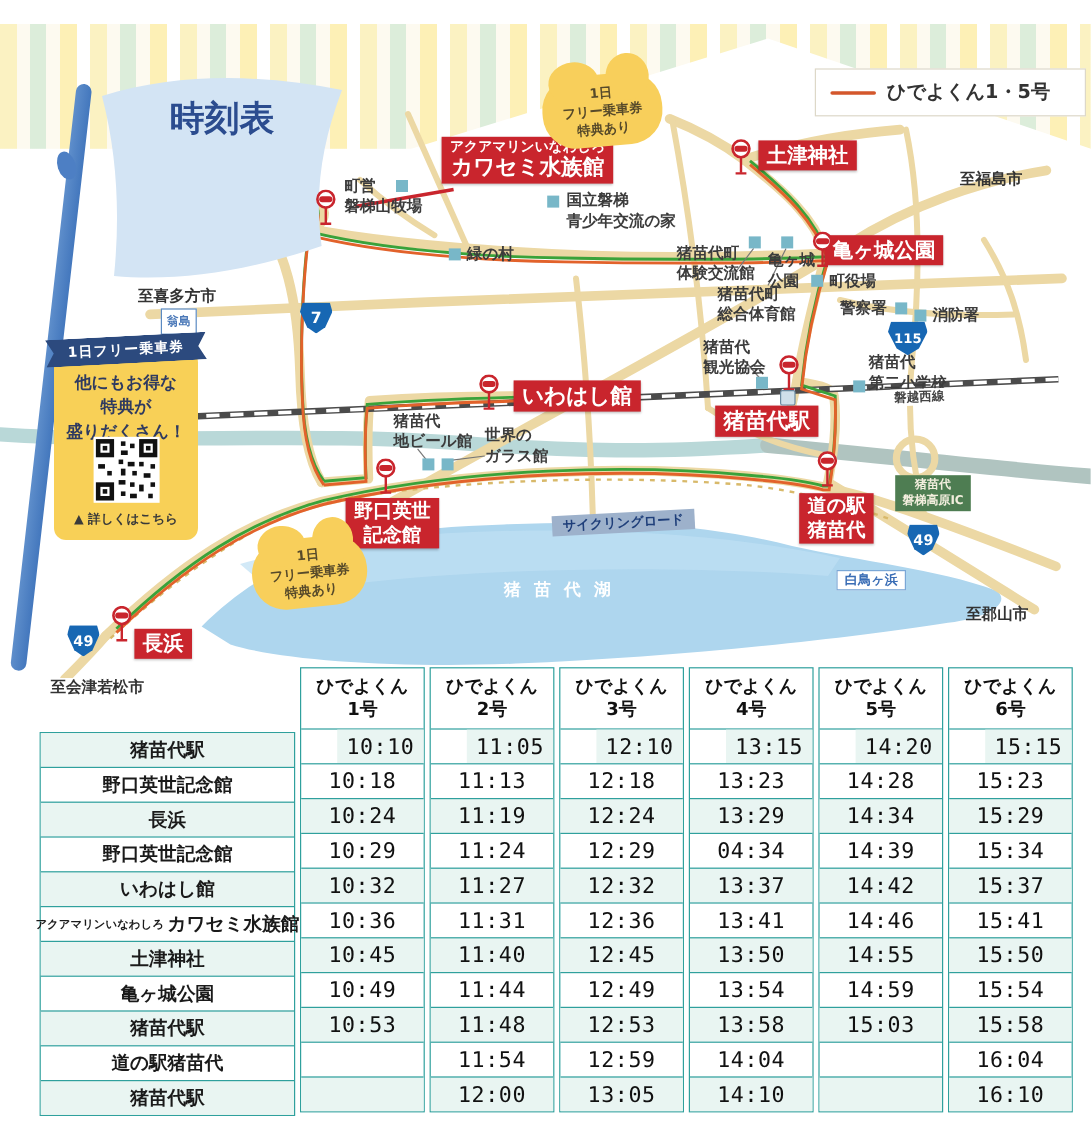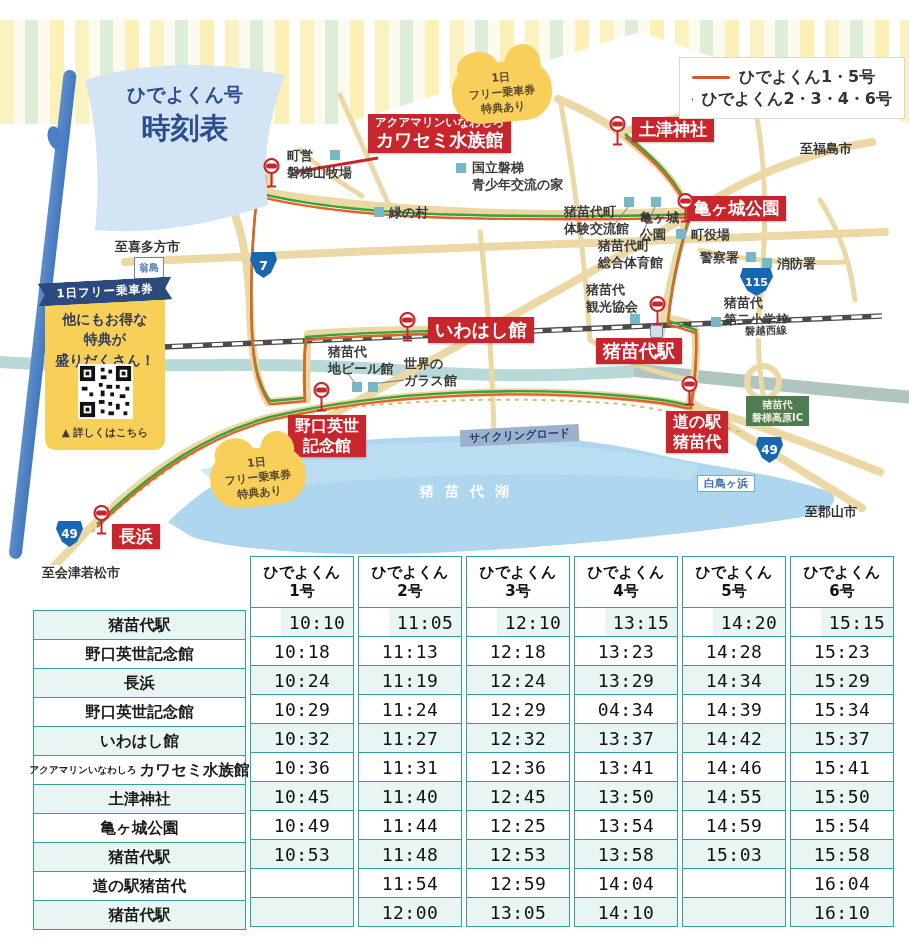--- a/index.html
+++ b/index.html
@@ -155,32 +155,27 @@
     <line x1="356" y1="384" x2="348" y2="374"></line>
     <line x1="372" y1="384" x2="404" y2="380"></line>
   </g>
   <line x1="378" y1="158" x2="296" y2="172" stroke="#c9252d" stroke-width="3"></line>
   <path d="M 85 80 C 150 60 220 62 285 75 C 268 120 262 160 268 205 C 210 225 150 235 95 230 C 100 180 98 130 85 80 Z" fill="#d3e4f4"></path>
 </svg>
 
 <div class="pole"></div>
 <div class="pole-dot"></div>
 <div class="title-box">
-  <div class="t1">ひでよくん号</div>
   <div class="t2">時刻表</div>
 </div>
 
 <div class="legend">
   <div class="legend-row">
     <span class="legend-swatch" style="background:#d4572c"></span>
     <span class="legend-label">ひでよくん1・5号</span>
-  </div>
-  <div class="legend-row">
-    <span class="legend-swatch" style="background:#3aa23a"></span>
-    <span class="legend-label">ひでよくん2・3・4・6号</span>
   </div>
 </div>
 
 <div class="promo">
   <div class="ribbon">1日フリー乗車券</div>
   <div class="promo-text">
     <div>他にもお得な</div>
     <div>特典が</div>
     <div>盛りだくさん！</div>
   </div>
@@ -448,21 +443,21 @@
         <div>ひでよくん</div>
         <div>3号</div>
       </div>
       <div class="tt-cell tt-time pale">12:10</div>
       <div class="tt-cell tt-time">12:18</div>
       <div class="tt-cell tt-time pale">12:24</div>
       <div class="tt-cell tt-time">12:29</div>
       <div class="tt-cell tt-time pale">12:32</div>
       <div class="tt-cell tt-time">12:36</div>
       <div class="tt-cell tt-time pale">12:45</div>
-      <div class="tt-cell tt-time">12:25</div>
+      <div class="tt-cell tt-time">12:49</div>
       <div class="tt-cell tt-time pale">12:53</div>
       <div class="tt-cell tt-time">12:59</div>
       <div class="tt-cell tt-time pale">13:05</div>
     </div>
     <div class="tt-col tt-timecol">
       <div class="tt-head">
         <div>ひでよくん</div>
         <div>4号</div>
       </div>
       <div class="tt-cell tt-time pale">13:15</div>

